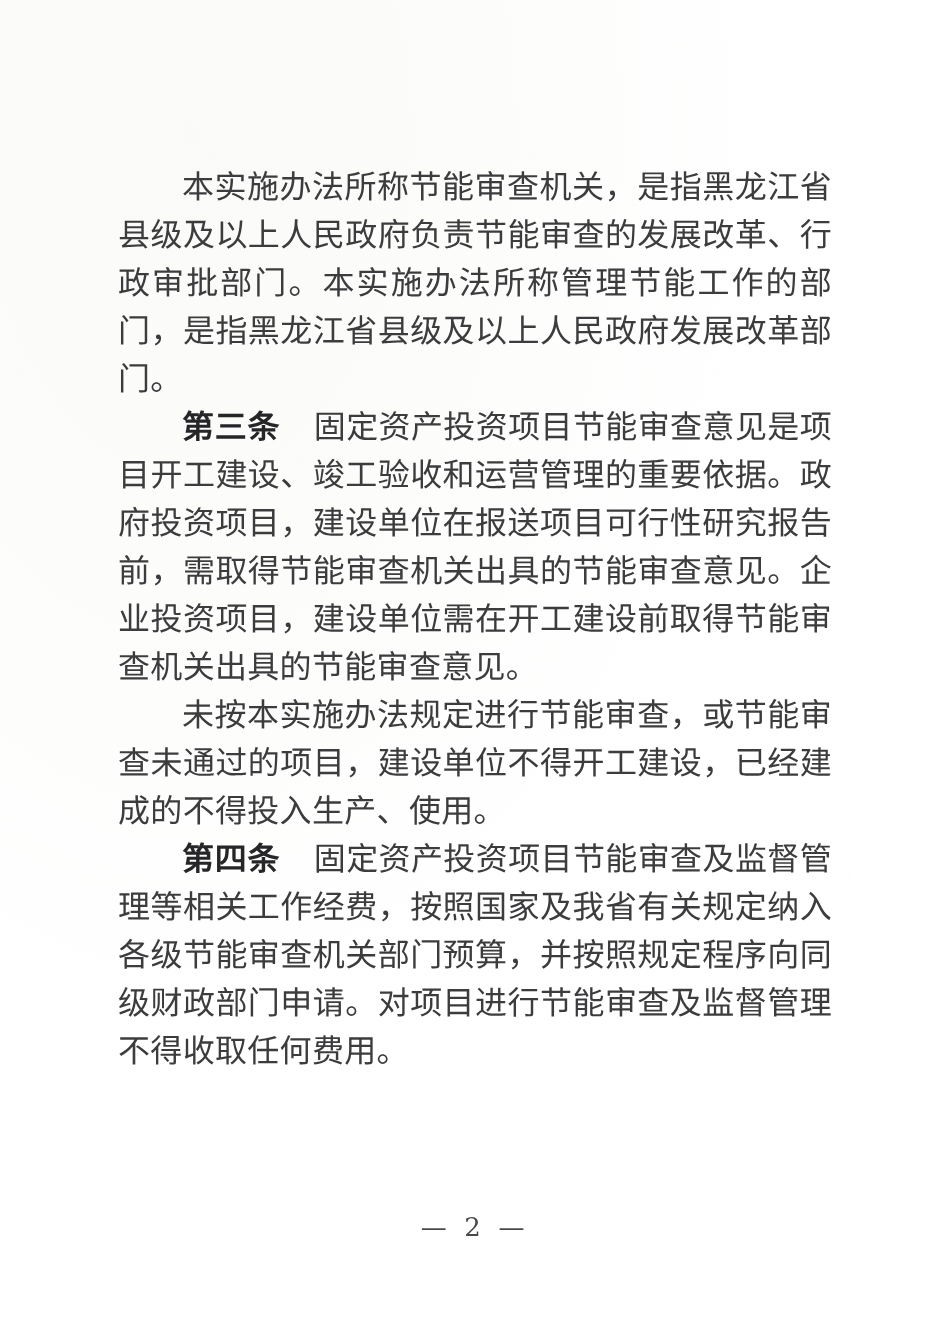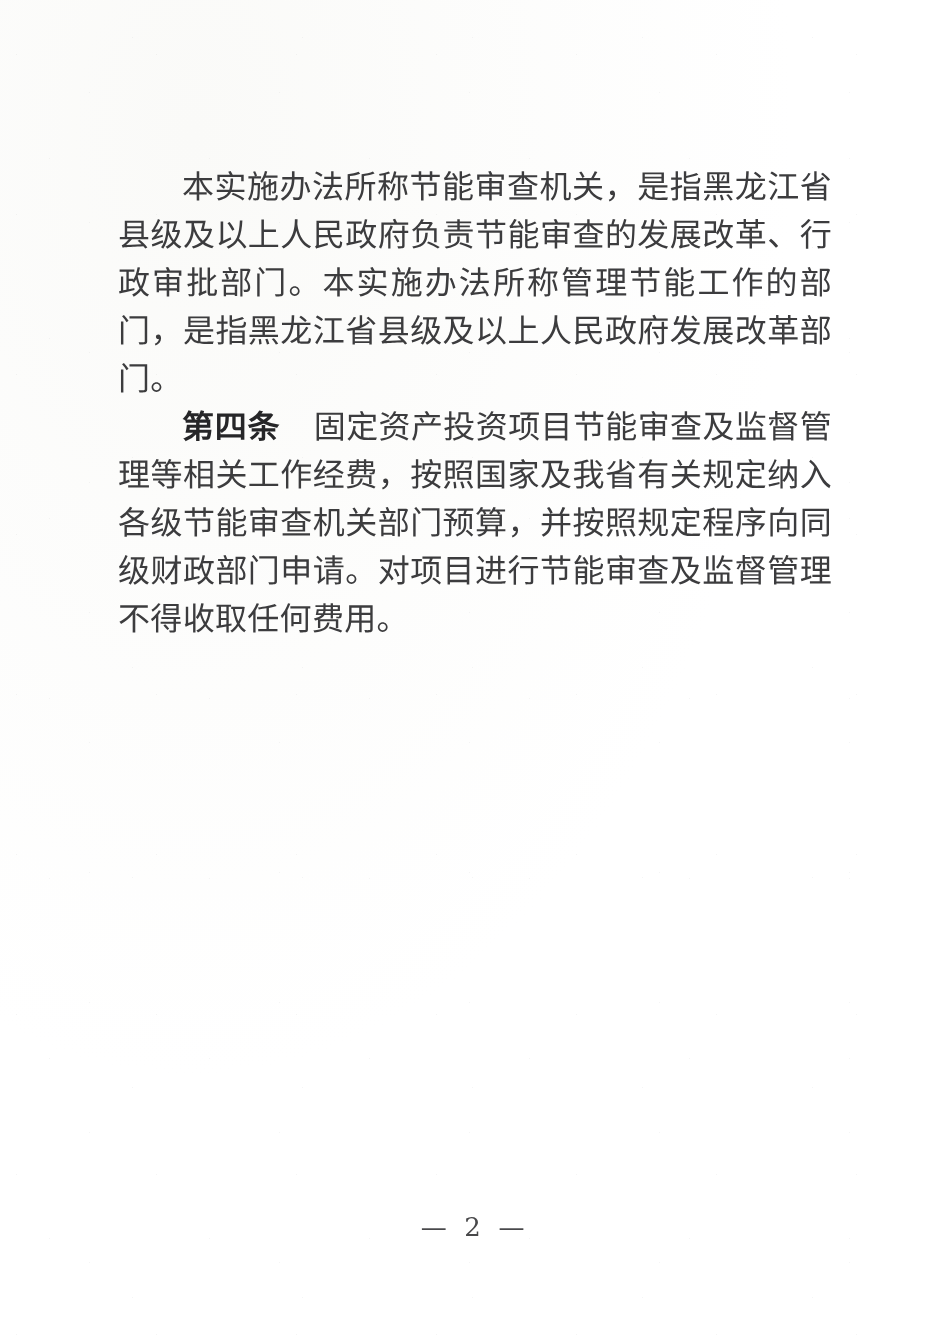--- a/index.html
+++ b/index.html
@@ -92,22 +92,28 @@
 <body>
 
 <div class="page">
 
   <div class="doc-body">
 
     <p class="para">
       <span>本实施办法所称节能审查机关，是指黑龙江省县级及以上人民政府负责节能审查的发展改革、行政审批部门。本实施办法所称管理节能工作的部门，是指黑龙江省县级及以上人民政府发展改革部门。</span>
     </p>
 
+    <p class="para">
+      <span class="art-label">第三条</span><span class="art-gap"></span><span>固定资产投资项目节能审查意见是项目开工建设、竣工验收和运营管理的重要依据。政府投资项目，建设单位在报送项目可行性研究报告前，需取得节能审查机关出具的节能审查意见。企业投资项目，建设单位需在开工建设前取得节能审查机关出具的节能审查意见。</span>
+    </p>
 
 
+    <p class="para">
+      <span>未按本实施办法规定进行节能审查，或节能审查未通过的项目，建设单位不得开工建设，已经建成的不得投入生产、使用。</span>
+    </p>
 
     <p class="para">
       <span class="art-label">第四条</span><span class="art-gap"></span><span>固定资产投资项目节能审查及监督管理等相关工作经费，按照国家及我省有关规定纳入各级节能审查机关部门预算，并按照规定程序向同级财政部门申请。对项目进行节能审查及监督管理不得收取任何费用。</span>
     </p>
 
   </div>
 
   <div class="page-footer">— 2 —</div>
 
   <div class="scan-noise"></div>

